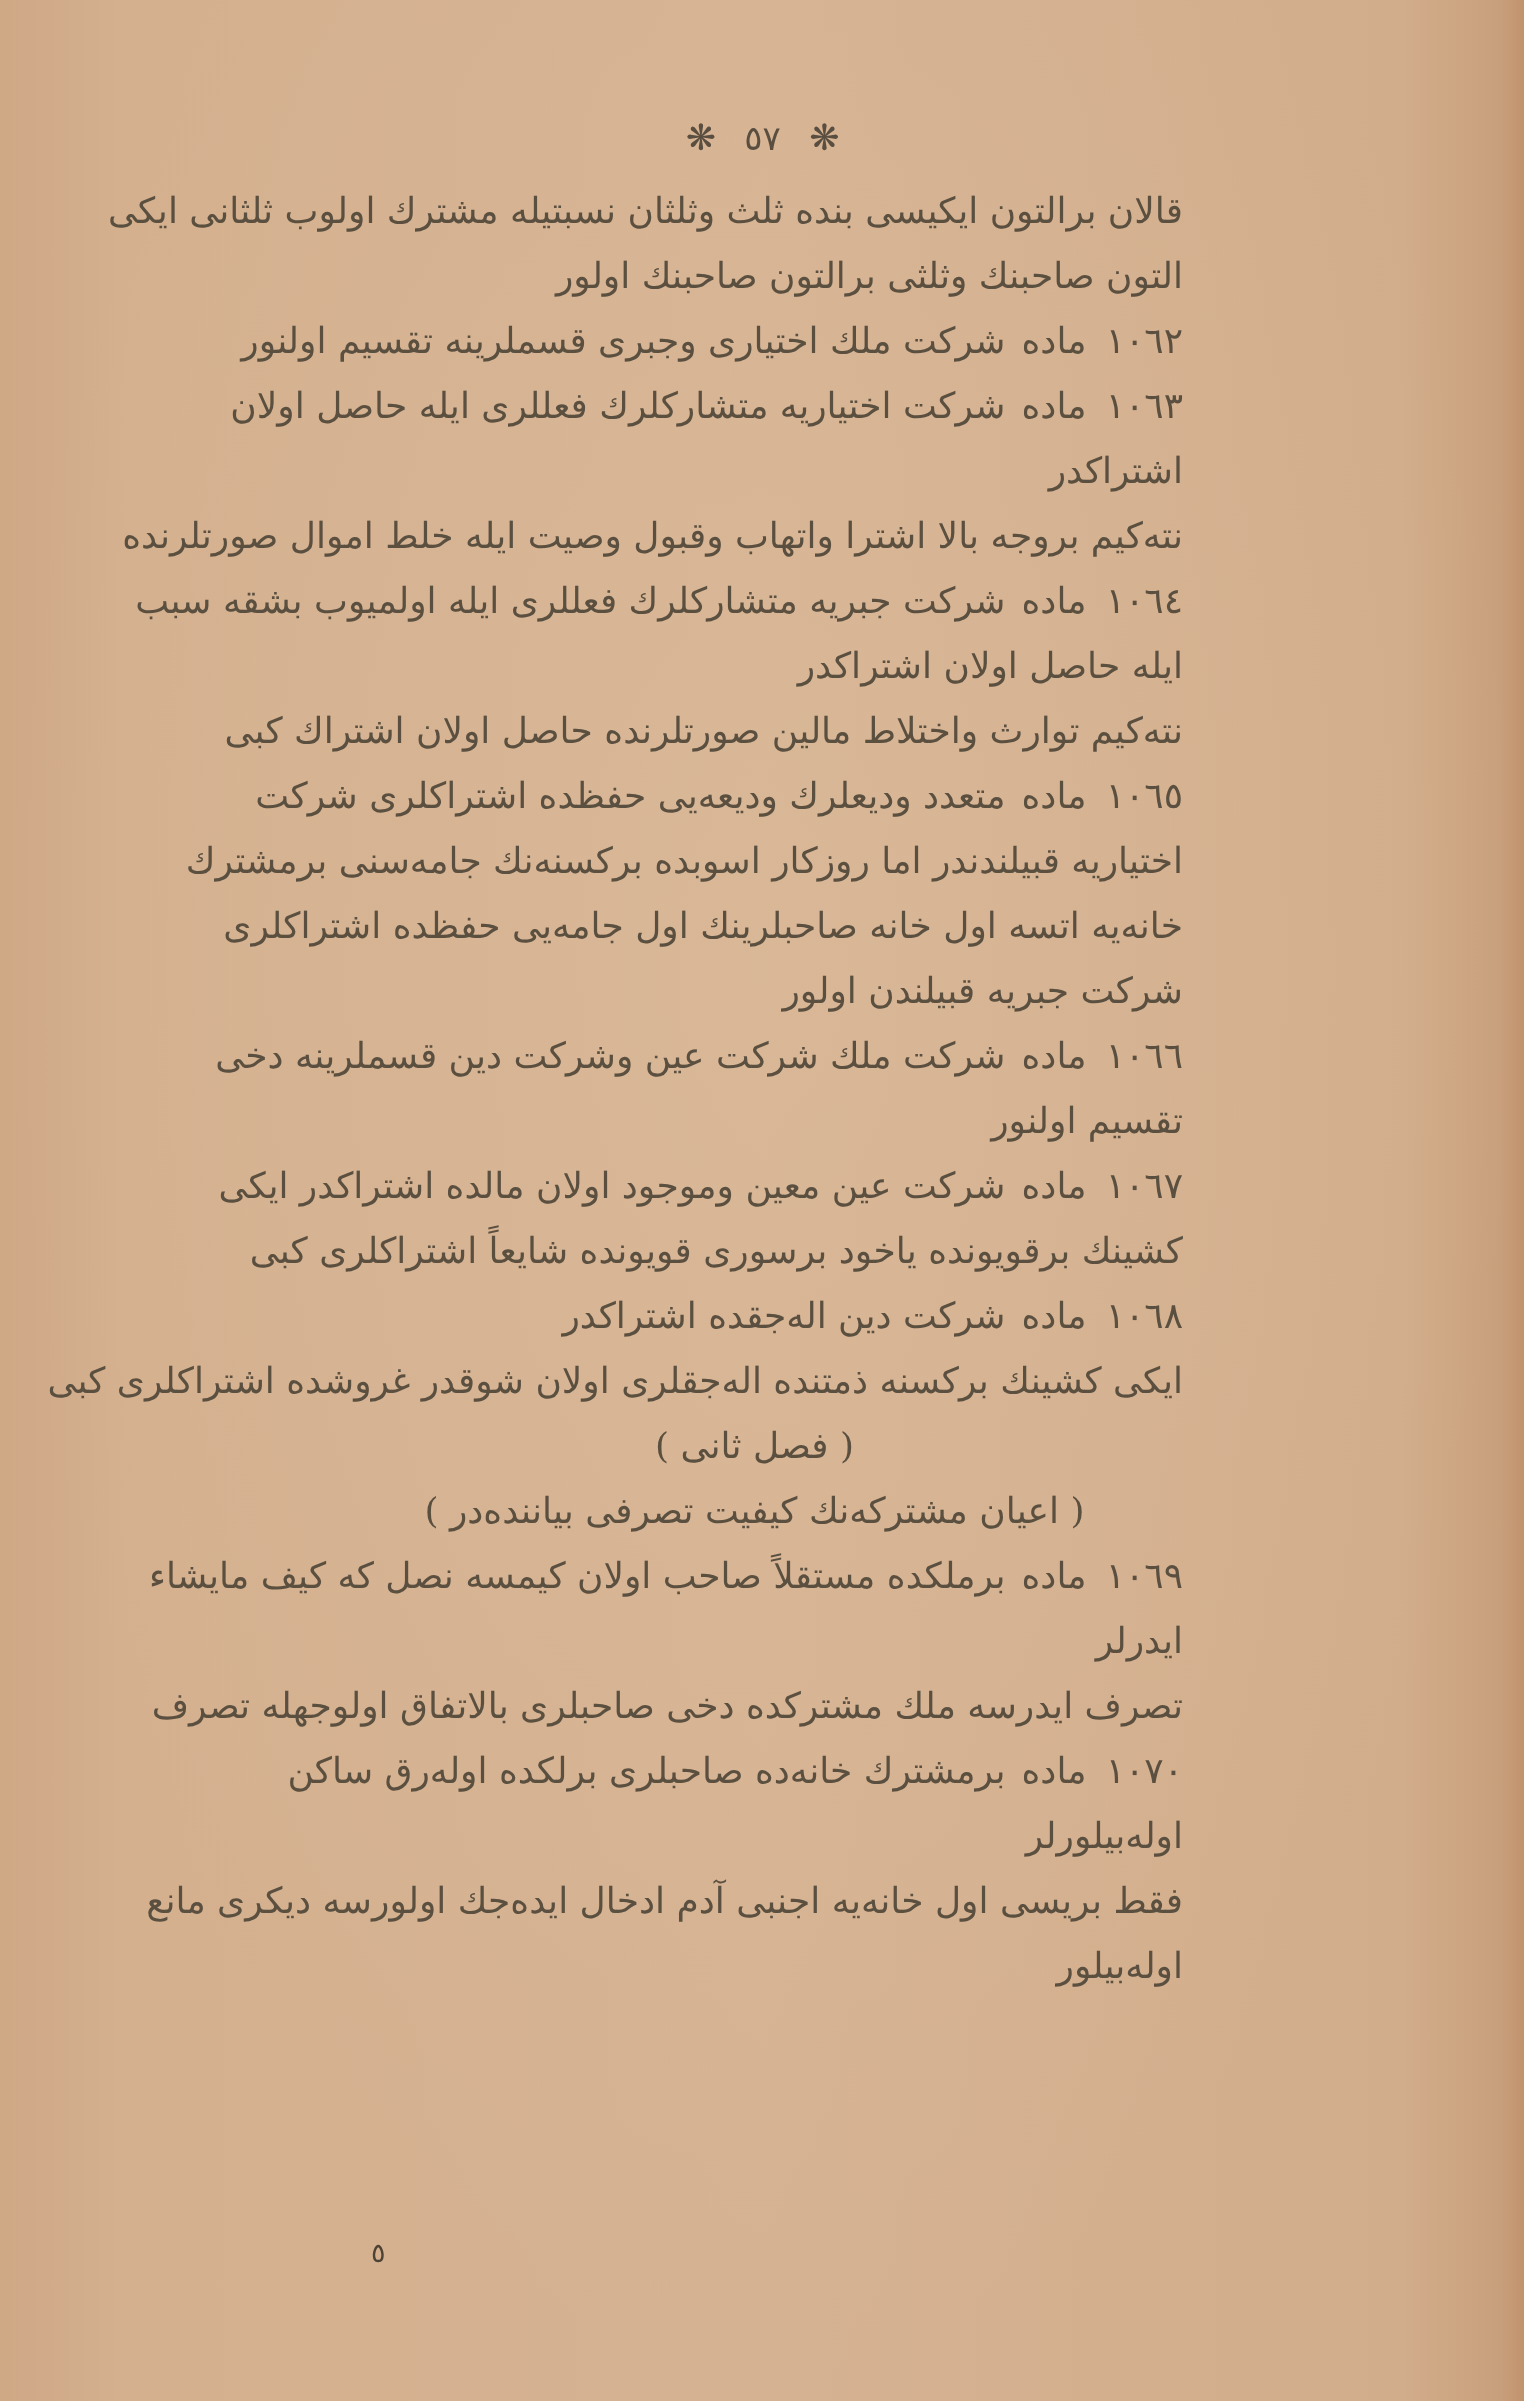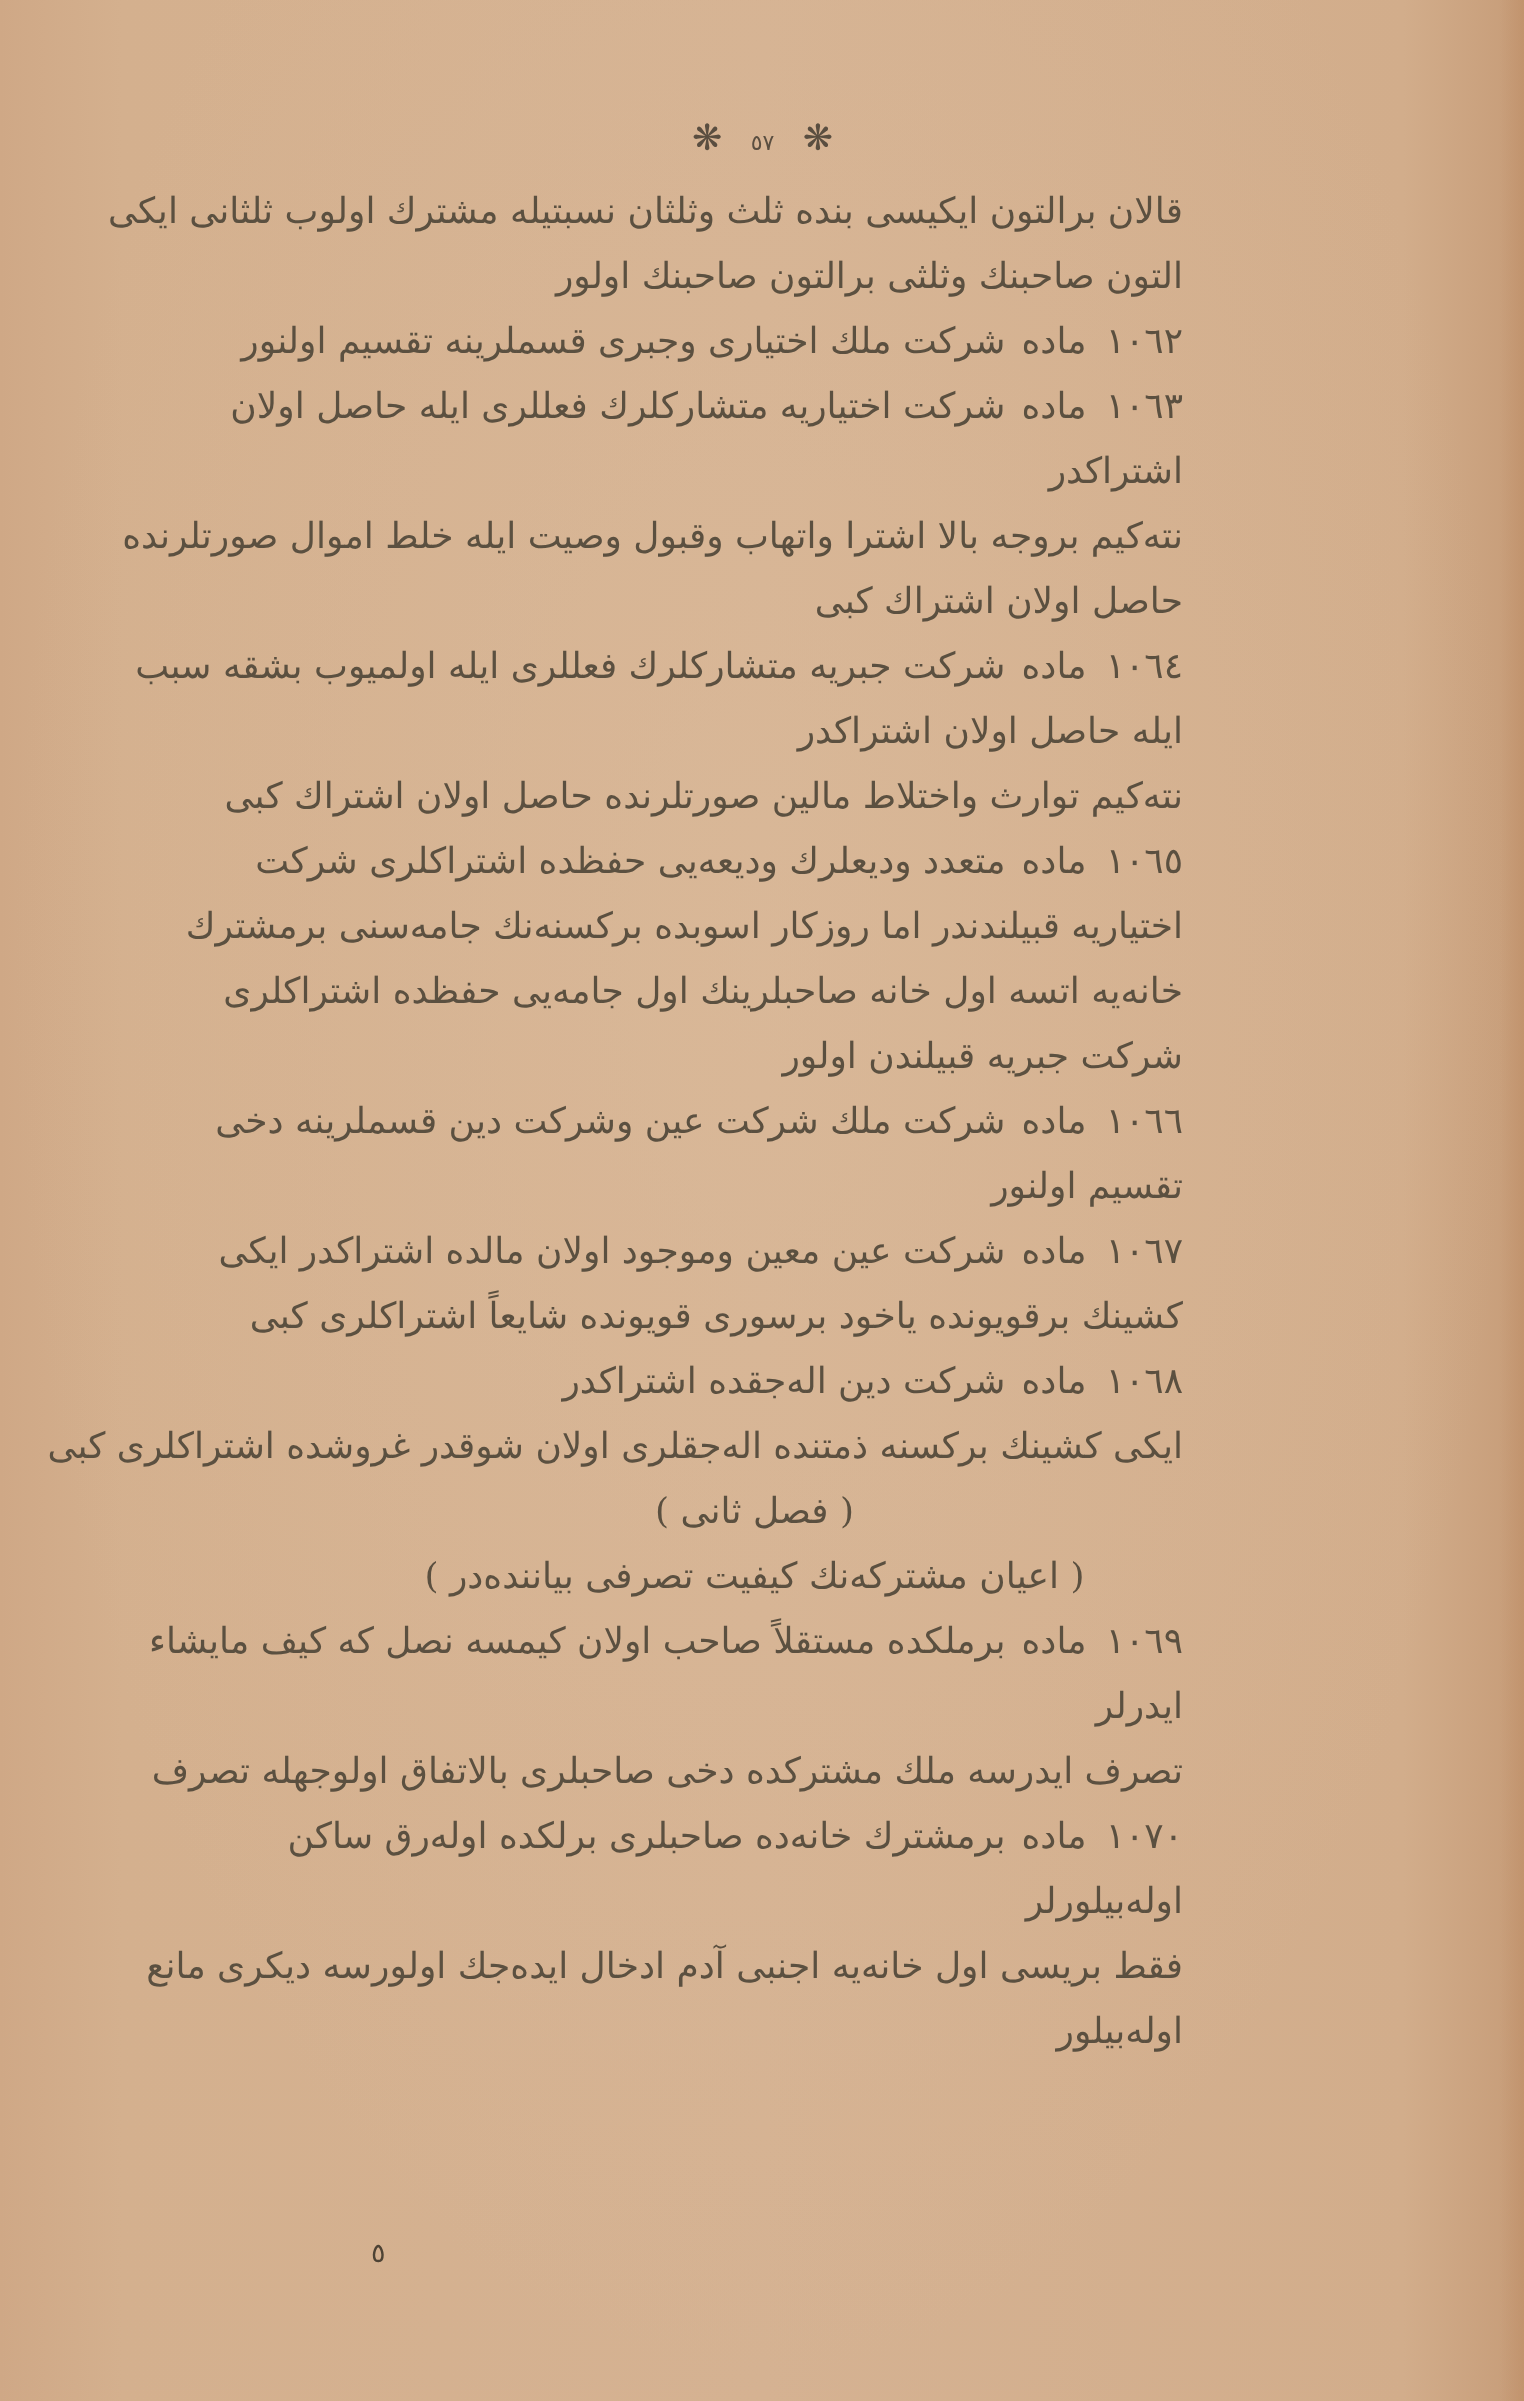--- a/index.html
+++ b/index.html
@@ -40,21 +40,21 @@
       direction: rtl;
     }
     .header .orn {
       display: inline-block;
       font-size: 36px;
       margin: 0 16px;
       color: #5a4e40;
     }
     .header .num {
       display: inline-block;
-      font-size: 22px;
+      font-size: 34px;
     }
     .text-block {
       position: absolute;
       top: 178px;
       left: 326px;
       width: 857px;
       direction: rtl;
       color: #5b5040;
       font-family: "DejaVu Serif", serif;
       font-size: 36px;
@@ -104,21 +104,20 @@
     <span class="orn">❋</span>
   </div>
 
   <div class="text-block" id="text-block">
       <div class="line"><span>قالان برالتون ایکیسی بنده ثلث وثلثان نسبتیله مشترك اولوب ثلثانی ایکی</span></div>
       <div class="line short"><span>التون صاحبنك وثلثی برالتون صاحبنك اولور</span></div>
       <div class="line"><span class="madde-num">١٠٦٢</span><span class="madde-word">ماده</span><span>شرکت ملك اختیاری وجبری قسملرینه تقسیم اولنور</span></div>
       <div class="line"><span class="madde-num">١٠٦٣</span><span class="madde-word">ماده</span><span>شرکت اختیاریه متشارکلرك فعللری ایله حاصل اولان</span></div>
       <div class="line short"><span>اشتراکدر</span></div>
       <div class="line"><span>نته‌کیم بروجه بالا اشترا واتهاب وقبول وصیت ایله خلط اموال صورتلرنده</span></div>
-      <div class="line short"><span>حاصل اولان اشتراك کبی</span></div>
       <div class="line"><span class="madde-num">١٠٦٤</span><span class="madde-word">ماده</span><span>شرکت جبریه متشارکلرك فعللری ایله اولمیوب بشقه سبب</span></div>
       <div class="line short"><span>ایله حاصل اولان اشتراکدر</span></div>
       <div class="line short"><span>نته‌کیم توارث واختلاط مالین صورتلرنده حاصل اولان اشتراك کبی</span></div>
       <div class="line"><span class="madde-num">١٠٦٥</span><span class="madde-word">ماده</span><span>متعدد ودیعلرك ودیعه‌یی حفظده اشتراکلری شرکت</span></div>
       <div class="line"><span>اختیاریه قبیلندندر اما روزکار اسوبده برکسنه‌نك جامه‌سنی برمشترك</span></div>
       <div class="line"><span>خانه‌یه اتسه اول خانه صاحبلرینك اول جامه‌یی حفظده اشتراکلری</span></div>
       <div class="line short"><span>شرکت جبریه قبیلندن اولور</span></div>
       <div class="line"><span class="madde-num">١٠٦٦</span><span class="madde-word">ماده</span><span>شرکت ملك شرکت عین وشرکت دین قسملرینه دخی</span></div>
       <div class="line short"><span>تقسیم اولنور</span></div>
       <div class="line"><span class="madde-num">١٠٦٧</span><span class="madde-word">ماده</span><span>شرکت عین معین وموجود اولان مالده اشتراکدر ایکی</span></div>

